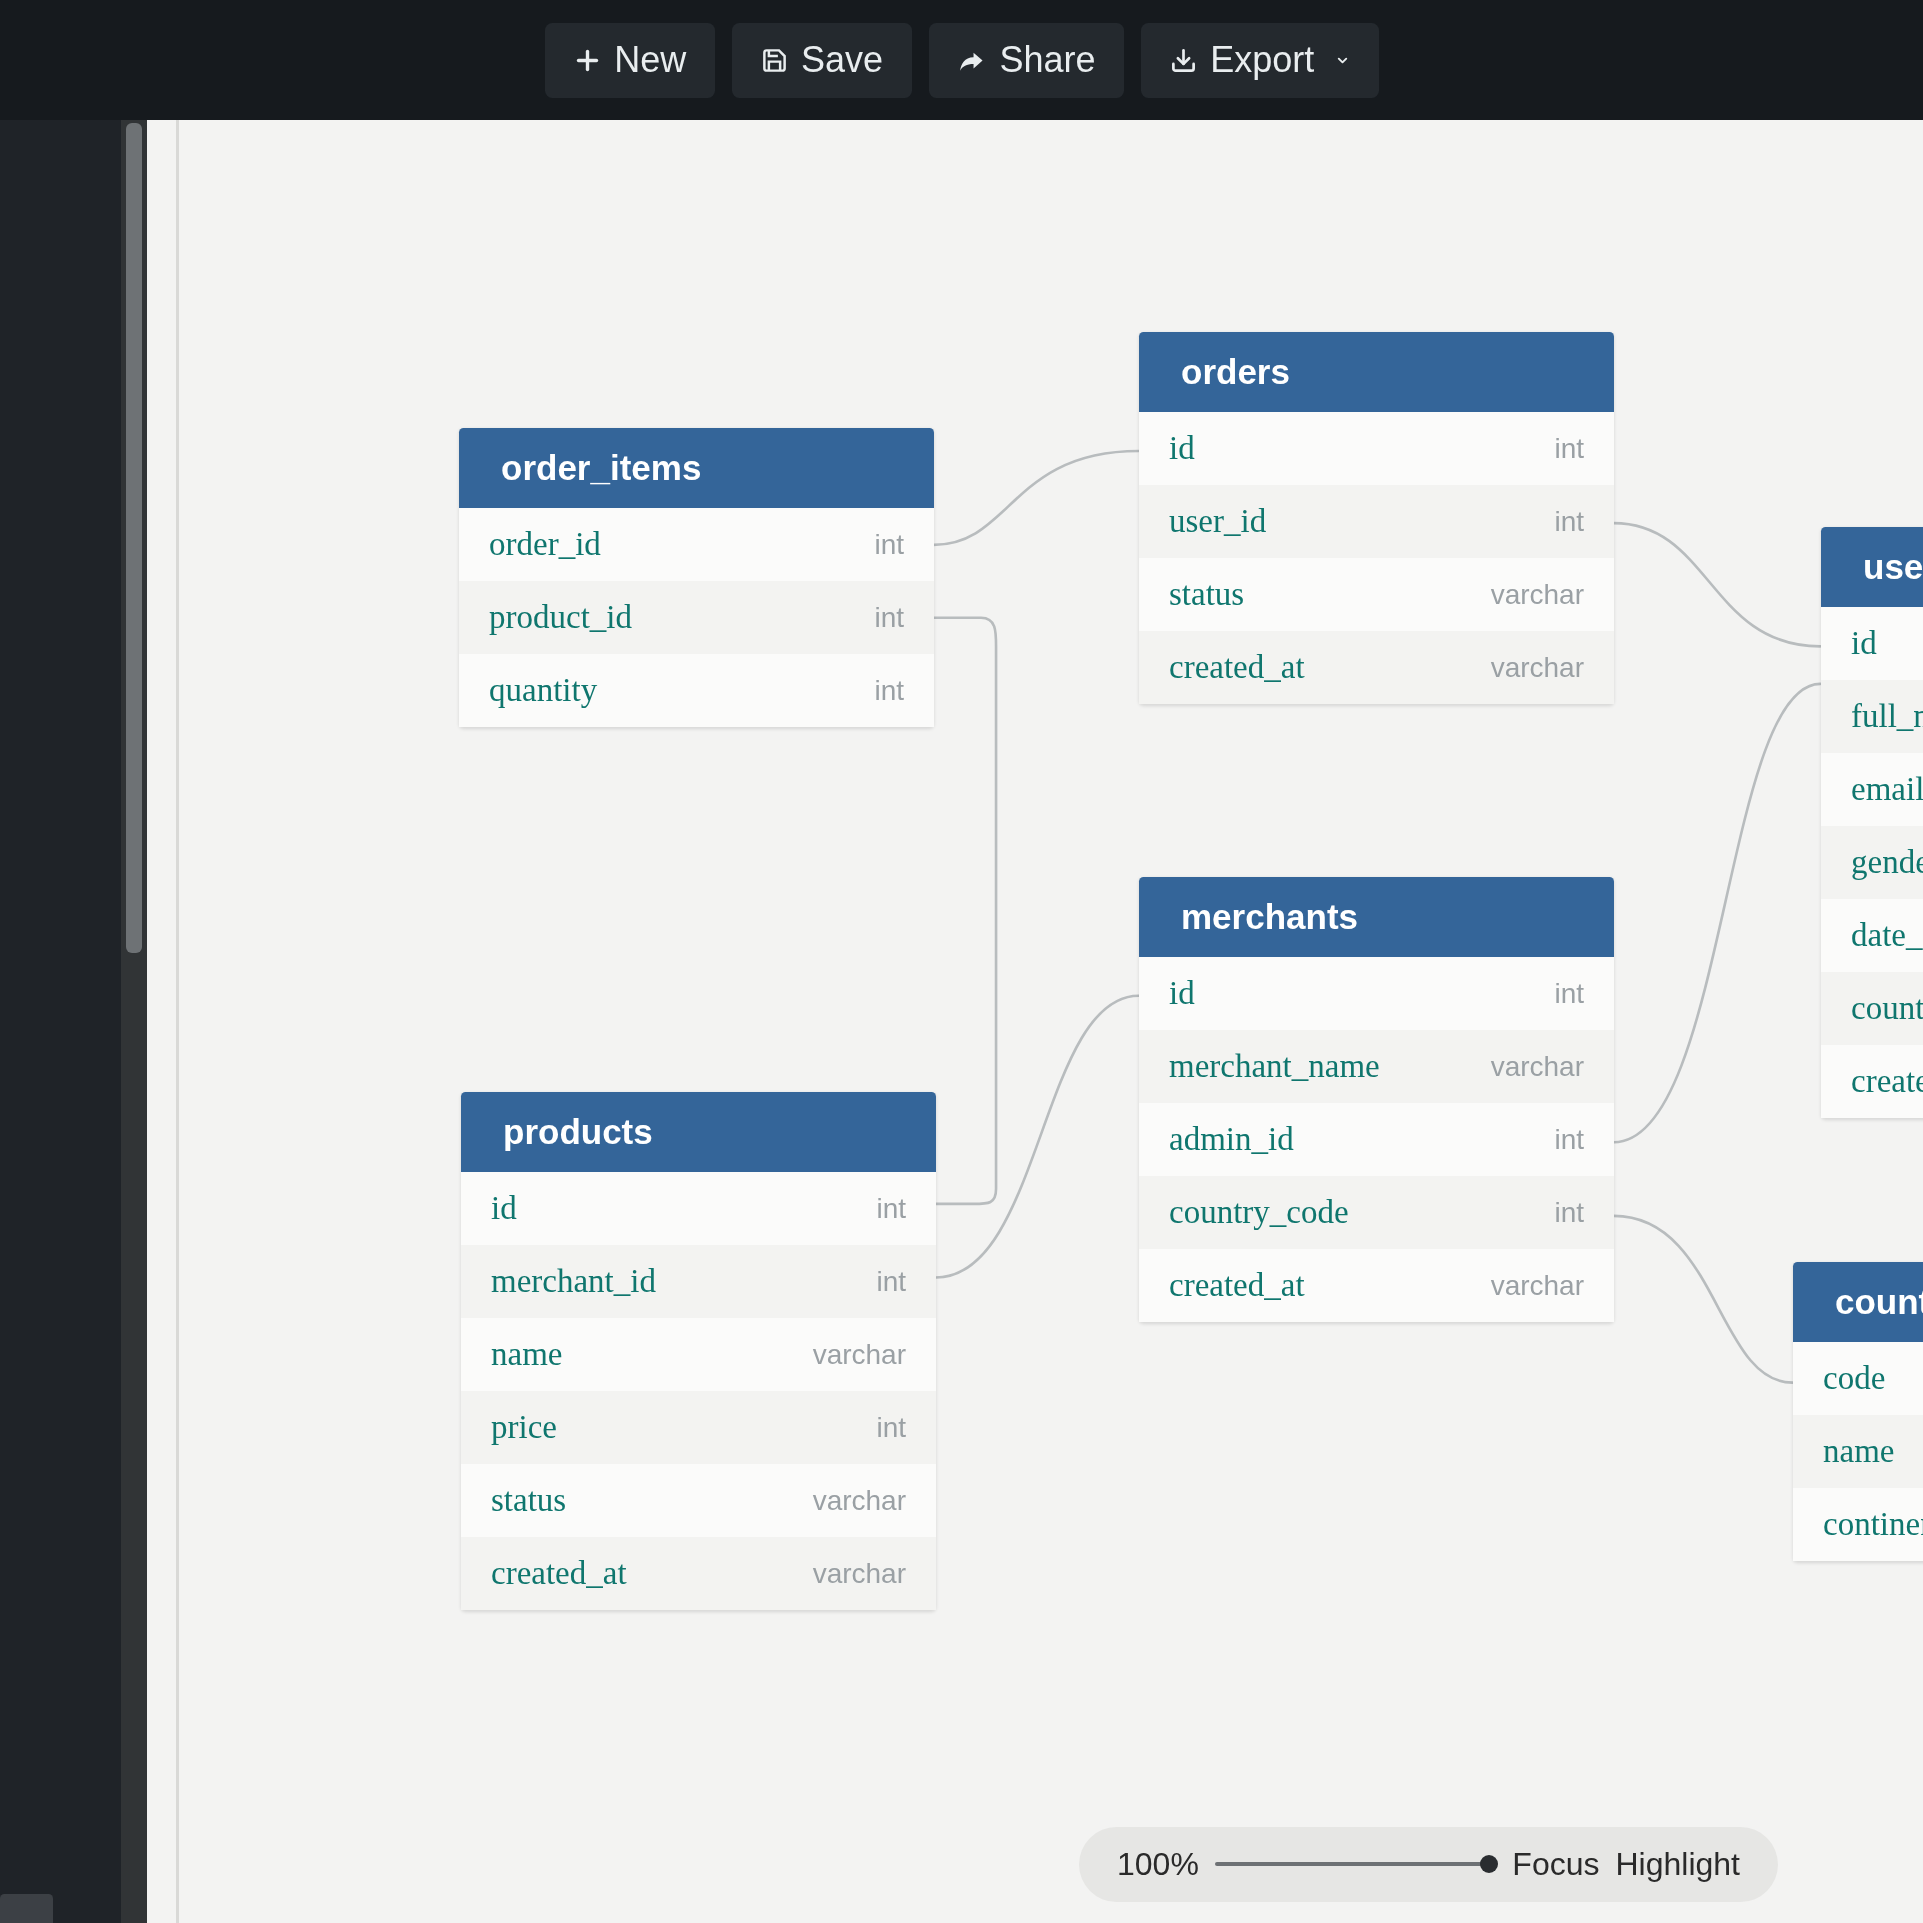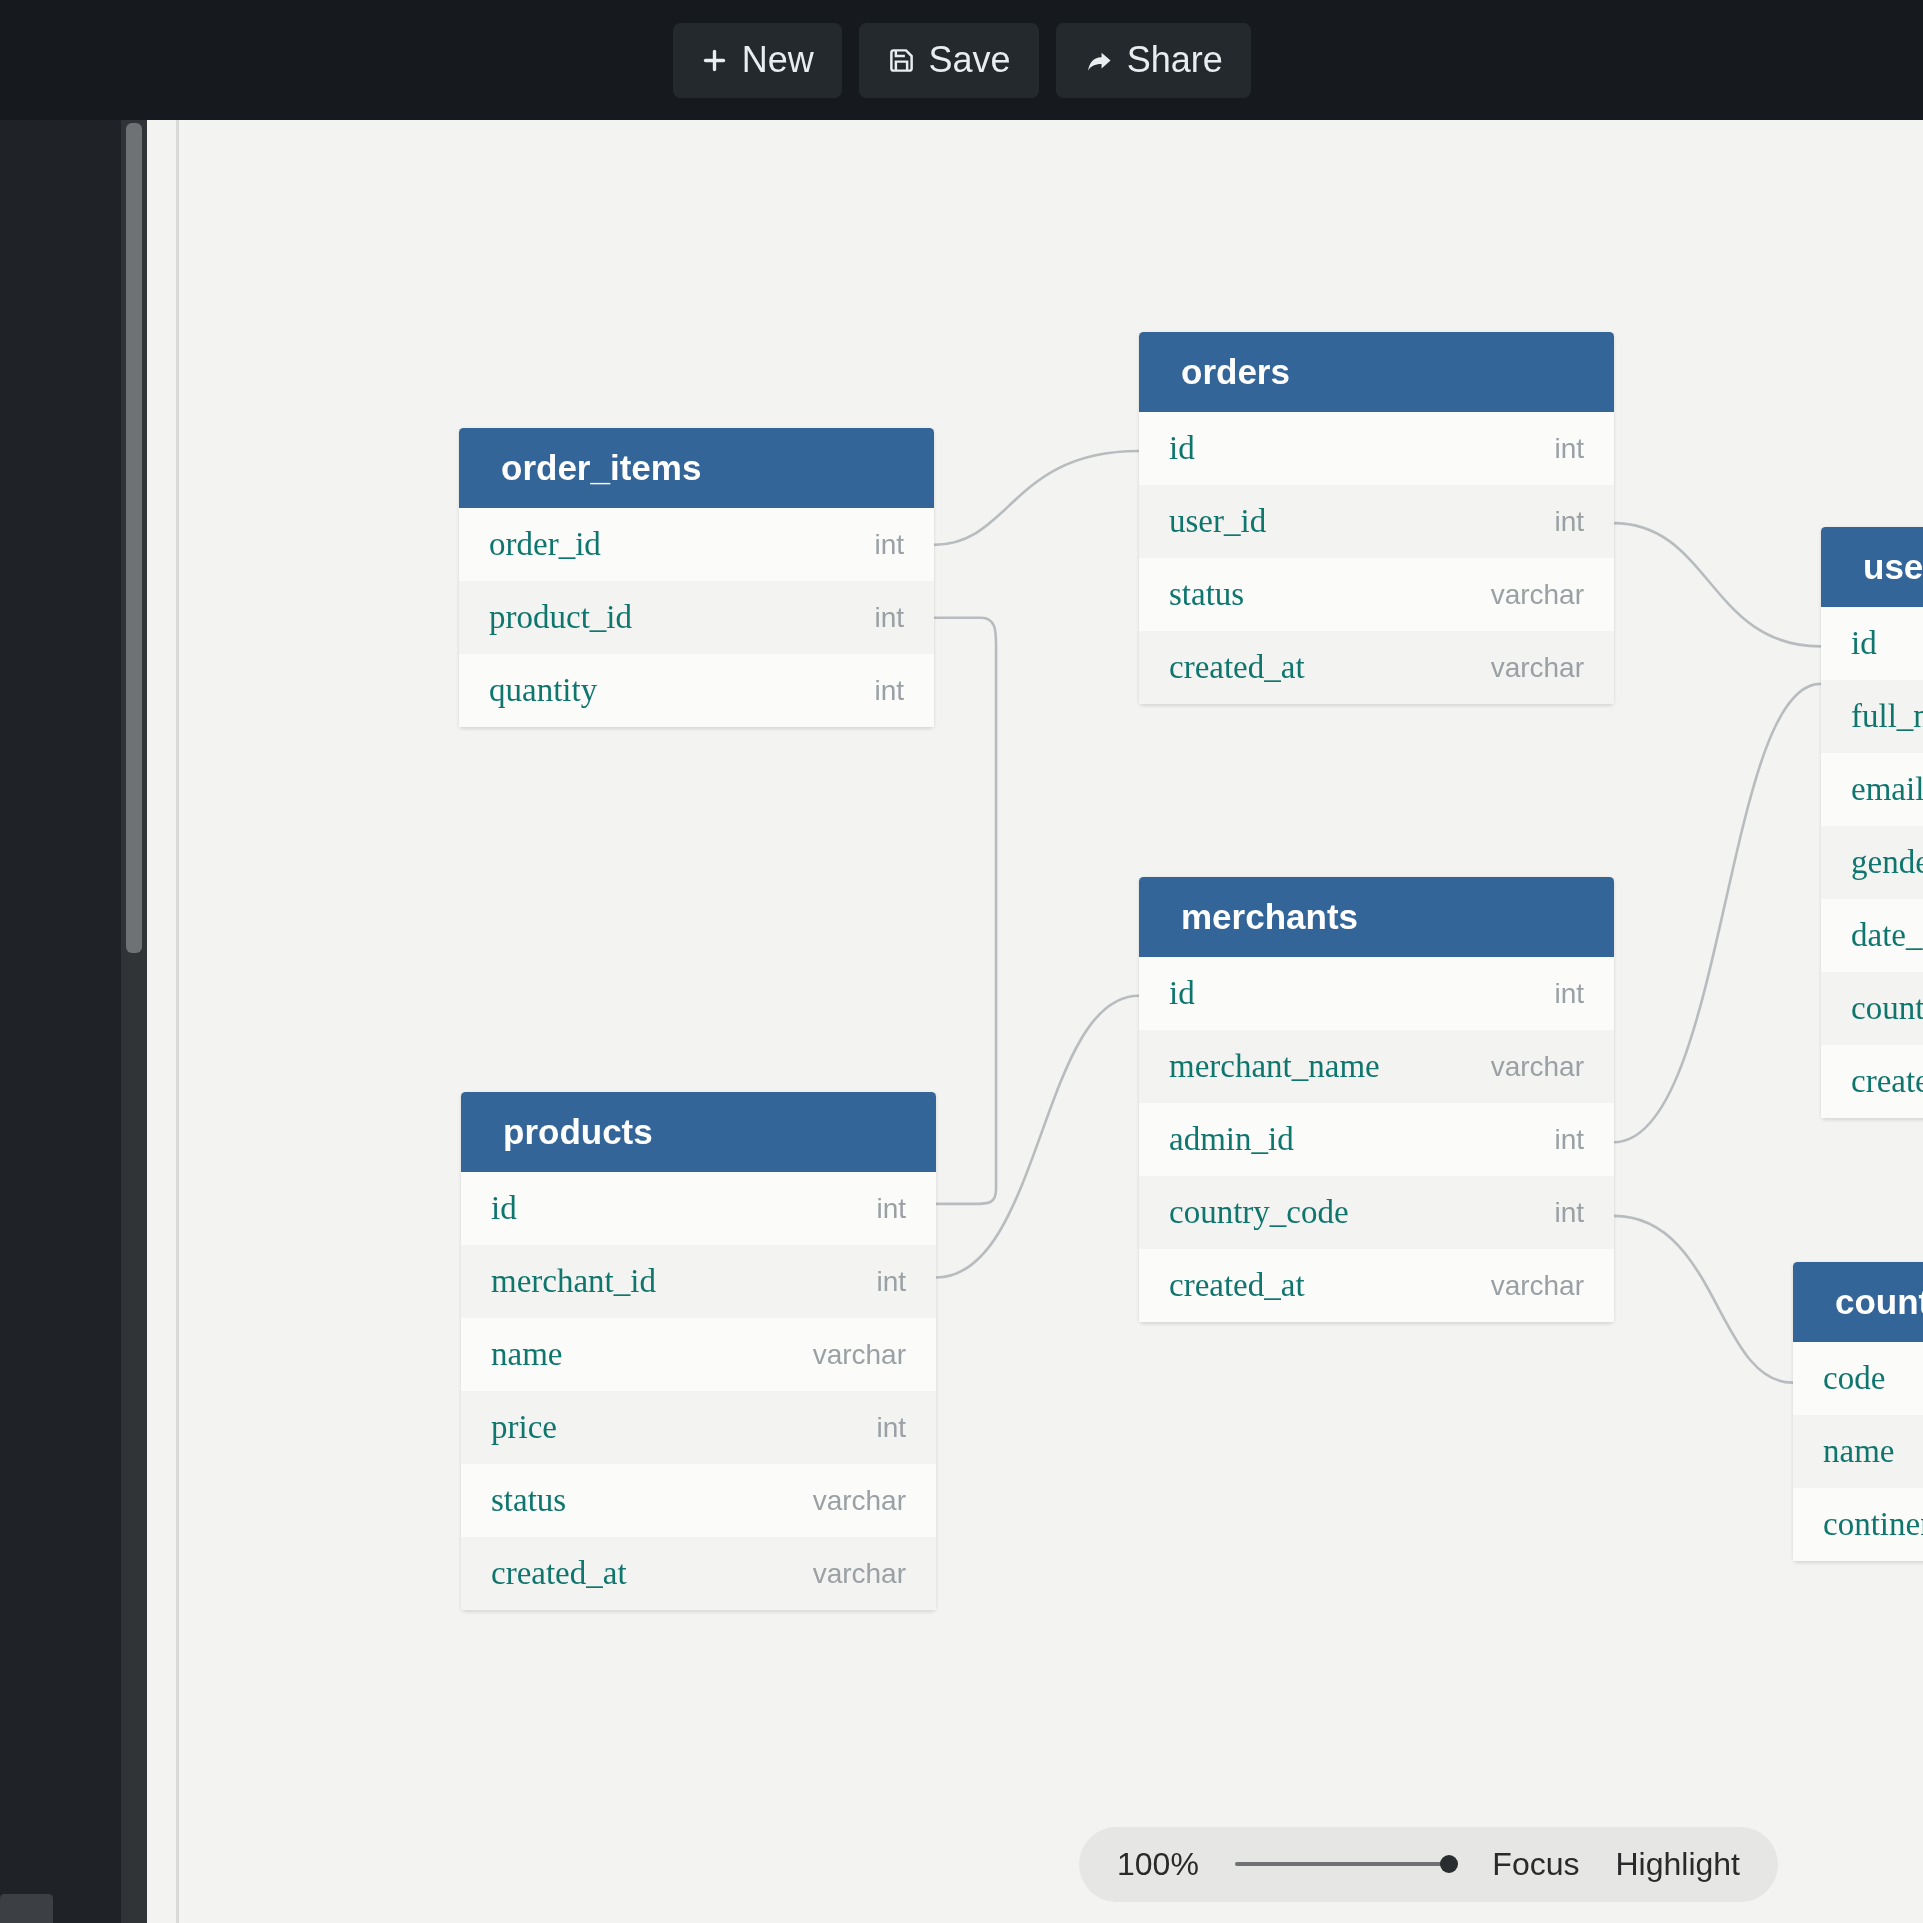--- a/index.html
+++ b/index.html
@@ -78,21 +78,21 @@
   .db-table .t-row:nth-of-type(odd) { background: #f3f3f1; }
   .db-table .t-row:nth-of-type(even) { background: #fbfbfa; }
   .col-name { color: #0f766e; font-weight: 400; font-family: Liberation Serif, serif; }
   .col-type { color: #9aa0a4; font-weight: 400; font-size: 28px; }
 
   
   .zoom-control {
     position: absolute; bottom: 22.5px; left: 932px;
     width: 699px; height: 75px;
     background: #e6e6e4; border-radius: 45px;
-    display: flex; align-items: center; gap: 36px;
+    display: flex; align-items: center; gap: 16px;
     padding: 0 38px; font-size: 32px; color: #2a2a2a;
     z-index: 50;
   }
   .zoom-slider {
     flex: 1; position: relative; height: 4.5px; background: #6d7174; border-radius: 2.3px;
   }
   .zoom-slider .knob {
     position: absolute; right: -1.5px; top: 50%; transform: translateY(-50%);
     width: 18px; height: 18px; background: #2a2d30; border-radius: 50%;
   }
@@ -124,20 +124,35 @@
       <span>Save</span>
     </button>
     <button class="tool-btn">
       <span>
         <svg width="28.6" height="27" viewBox="0 0 24 24" fill="#e9edef">
             <path d="M14 9V5l8 7-8 7v-4c-6 0-10 2-12 6 1-6 4-12 12-12z"></path>
           </svg>
       </span>
       <span>Share</span>
     </button>
+    <button class="tool-btn">
+      <span>
+        <svg width="27" height="27" viewBox="0 0 24 24" fill="none" stroke="#e9edef" stroke-width="2.4" stroke-linecap="round" stroke-linejoin="round">
+            <path d="M21 15v4a2 2 0 0 1-2 2H5a2 2 0 0 1-2-2v-4"></path>
+            <polyline points="7 10 12 15 17 10"></polyline>
+            <line x1="12" y1="15" x2="12" y2="3"></line>
+          </svg>
+      </span>
+      <span>Export</span>
+      <span class="tool-chevron">
+        <svg width="15" height="15" viewBox="0 0 24 24" fill="none" stroke="#e9edef" stroke-width="3" stroke-linecap="round" stroke-linejoin="round">
+            <polyline points="6 9 12 15 18 9"></polyline>
+          </svg>
+      </span>
+    </button>
   </div>
 
   <div class="left-panel">
     <div class="scrollbar-region">
       <div class="scrollbar-thumb"></div>
     </div>
     <div class="bottom-block"></div>
   </div>
 
   <div class="canvas">

